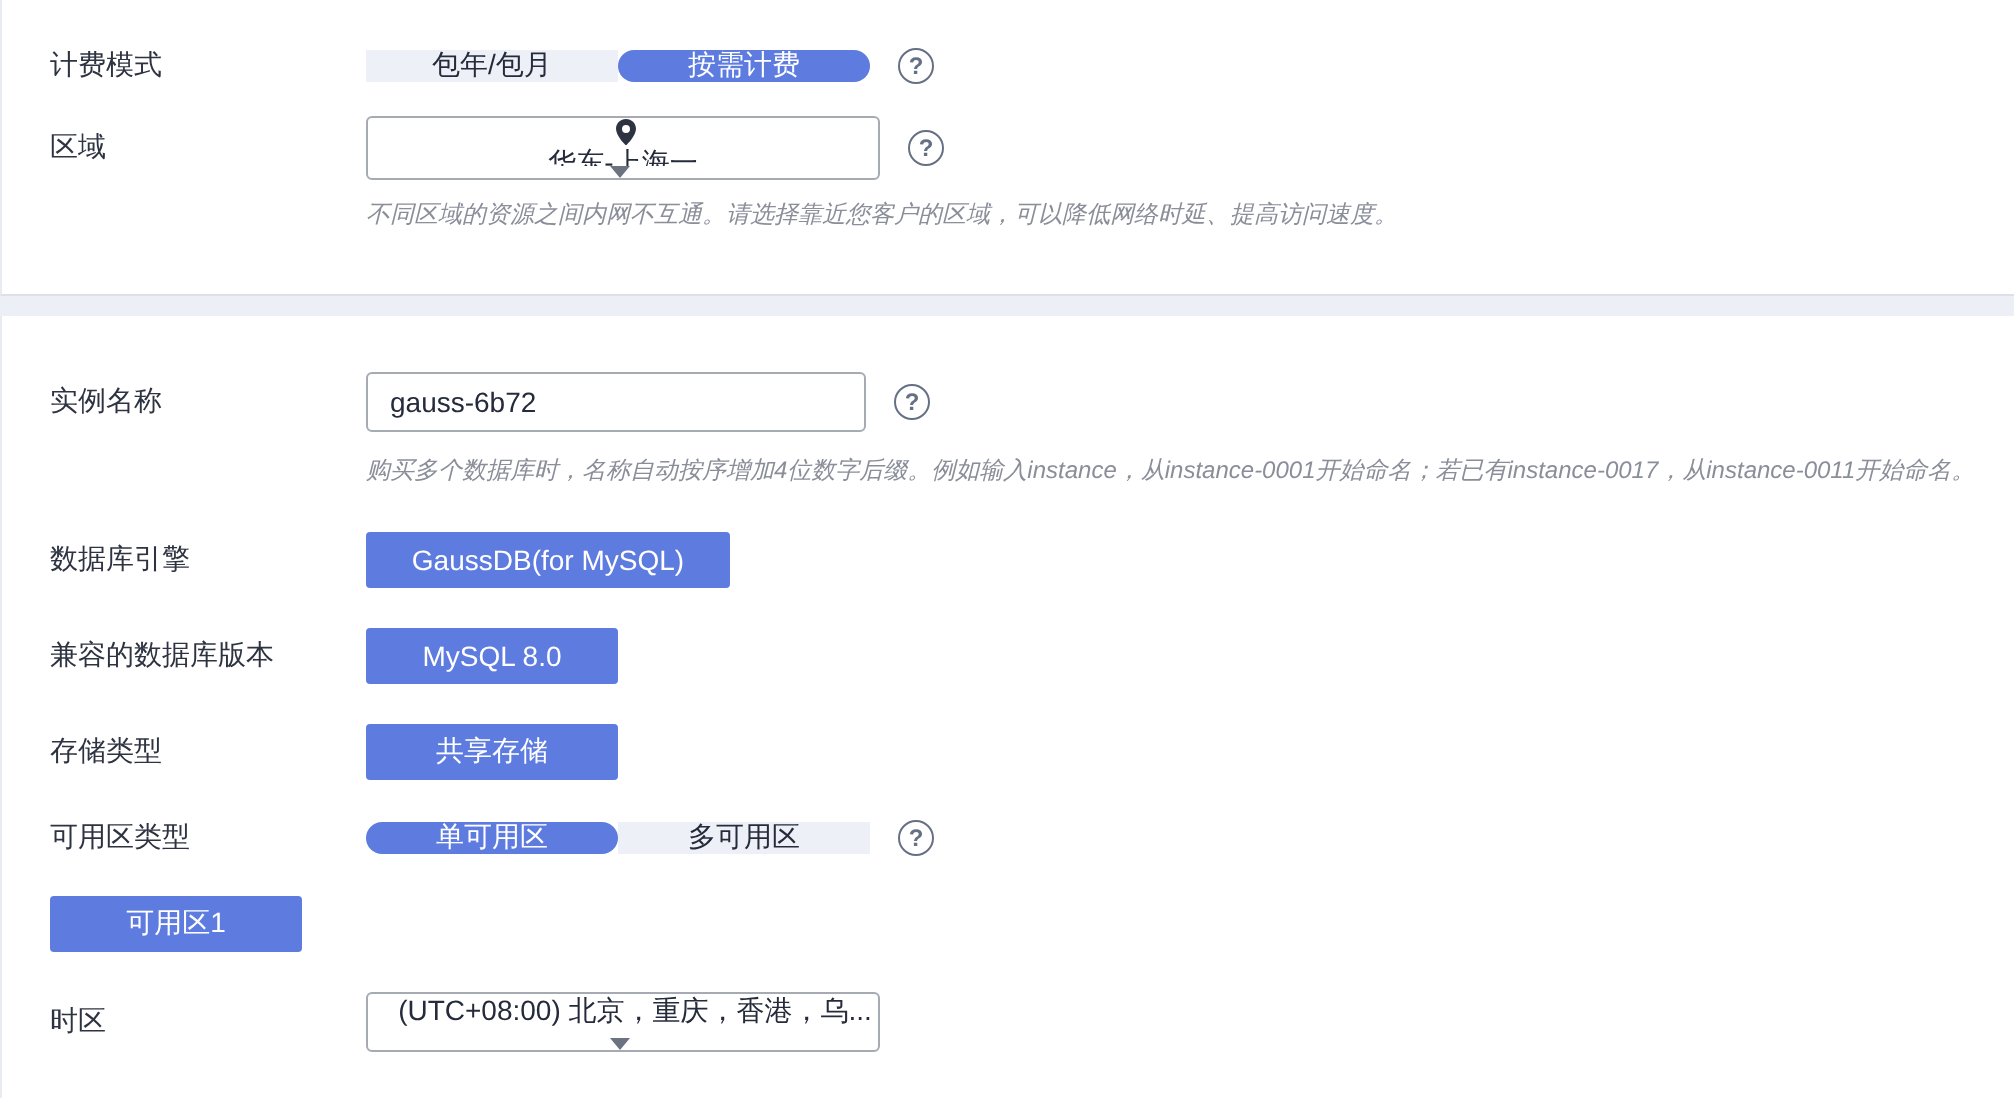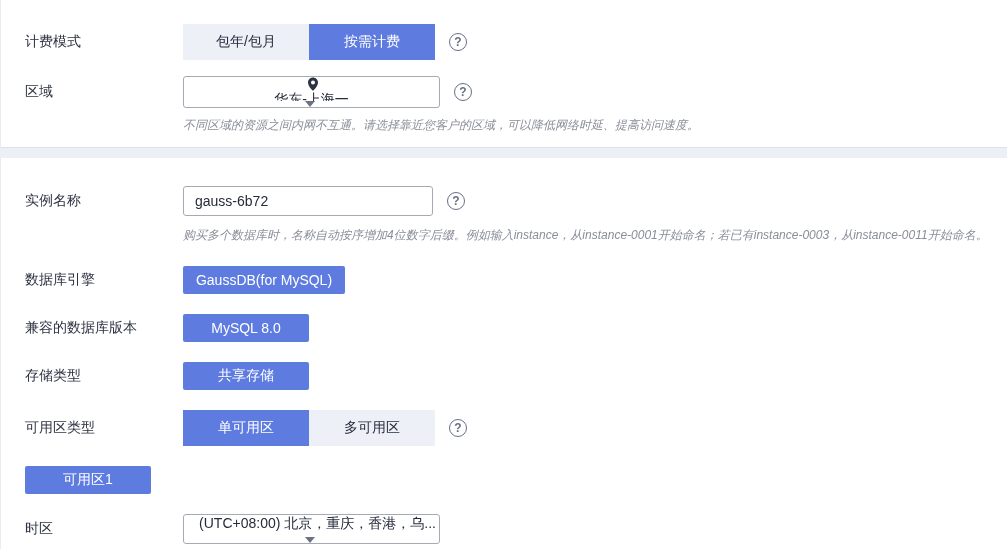--- a/index.html
+++ b/index.html
@@ -29,39 +29,39 @@
   .form-row { display:flex; align-items:center; }
   .row-label {
     width:158px;
     flex:0 0 158px;
     font-size:14px;
     color:#2e3342;
   }
   
   .segmented { display:flex; }
   .segment {
-    width:126px; height:36px;
+    width:126px; height:16px;
     display:flex; align-items:center; justify-content:center;
     font-size:14px;
     background:#eef0f8;
     color:#252b3a;
     cursor:pointer;
   }
-  .segment.selected { background:#5e7ce0; color:#ffffff; }
+  .segment.selected { background:#5e7ce0; color:#ffffff;border-radius:11px; }
   
   .blue-btn {
     height:28px;
     display:flex; align-items:center; justify-content:center;
     background:#5e7ce0; color:#ffffff;
     font-size:14px;
     border-radius:2px;
     cursor:pointer;
   }
   .w126 { width:126px; }
-  .w179 { width:162px; }
+  .w179 { width:182px; }
   
   .select {
     width:257px;
     border:1px solid #a6aab3;
     border-radius:3px;
     background:#ffffff;
     display:flex; align-items:center;
     font-size:14px;
     color:#252b3a;
     cursor:pointer;
@@ -154,21 +154,21 @@
   </section>
 
   <section class="card card-bottom">
 
     <div class="form-row">
       <div class="row-label">实例名称</div>
       <input class="text-input" type="text" value="gauss-6b72" style="">
       <div class="help-icon">?</div>
     </div>
 
-    <div class="hint mt12 mb24">购买多个数据库时，名称自动按序增加4位数字后缀。例如输入instance，从instance-0001开始命名；若已有instance-0003，从instance-0011开始命名。</div>
+    <div class="hint mt12 mb24">购买多个数据库时，名称自动按序增加4位数字后缀。例如输入instance，从instance-0001开始命名；若已有instance-0017，从instance-0011开始命名。</div>
 
     <div class="form-row mb20">
       <div class="row-label">数据库引擎</div>
       <div class="blue-btn w179">GaussDB(for MySQL)</div>
     </div>
 
     <div class="form-row mb20">
       <div class="row-label">兼容的数据库版本</div>
       <div class="blue-btn w126">MySQL 8.0</div>
     </div>

